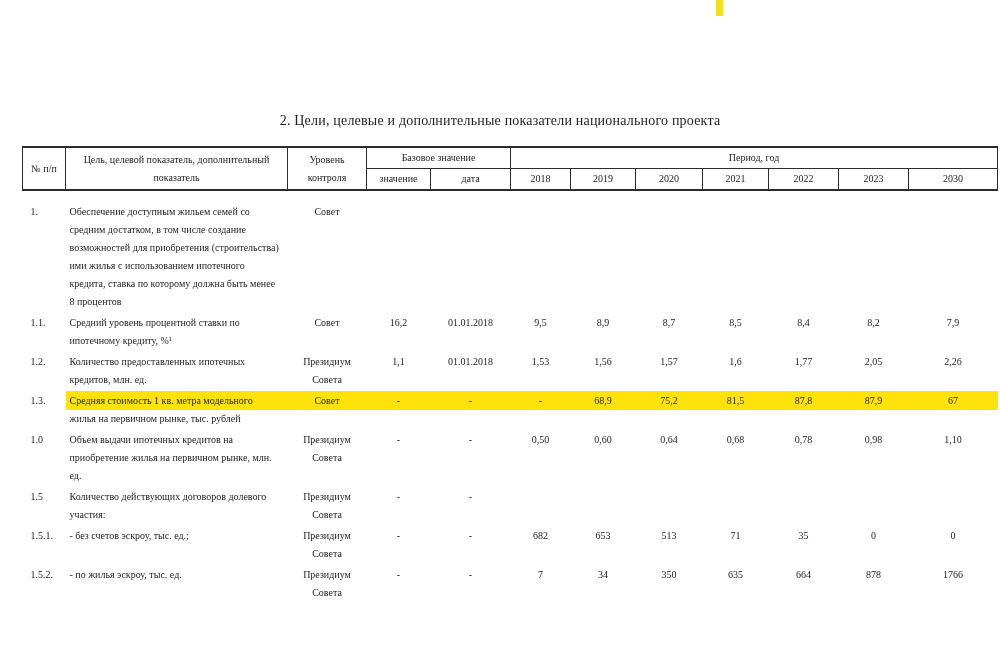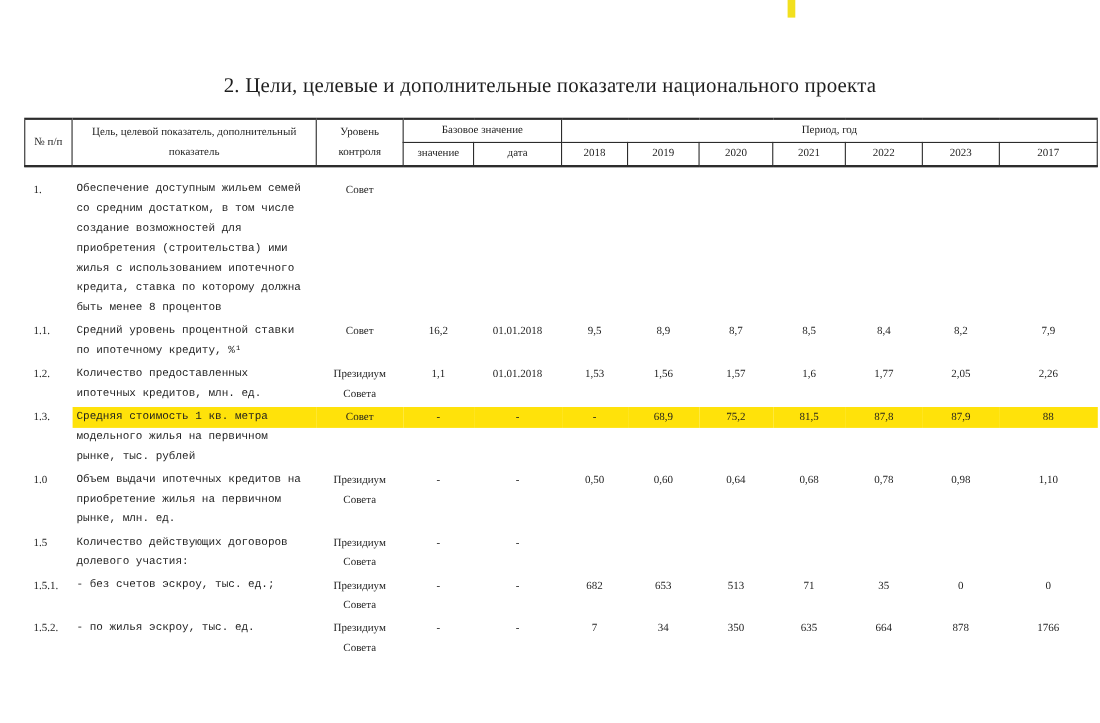--- a/index.html
+++ b/index.html
@@ -17,23 +17,23 @@
   }
   .top-mark {
     position: absolute;
     left: 716px;
     top: 0;
     width: 7px;
     height: 16px;
     background: #f2e01e;
   }
   .doc-title {
-    margin-top: 68px;
+    margin-top: 113px;
     text-align: center;
-    font-size: 19px;
+    font-size: 14px;
     letter-spacing: 0.2px;
   }
   table.indicators {
     border-collapse: collapse;
     table-layout: fixed;
     width: 975px;
     margin: 17px 0 0 22px;
     font-size: 10px;
   }
   col.c-num    { width: 43px; }
@@ -61,21 +61,21 @@
   thead th.b-bot { border-bottom-width: 2.5px; }
 
   tbody td {
     border: none;
     vertical-align: top;
     padding: 3px 2px 0 2px;
     line-height: 18px;
   }
   tbody tr.first-body-row td { padding-top: 12px; }
   td.num  { text-align: left; padding-left: 8px; white-space: nowrap; }
-  td.goal { text-align: left; padding-left: 4px; padding-right: 6px; font-family: Liberation Mono, monospace; }
+  td.goal { text-align: left; padding-left: 4px; padding-right: 6px; }
   td.ctr  { text-align: center; }
 
   tr.hl td.hl-band {
     background-image: linear-gradient(#ffe20a, #ffe20a);
     background-repeat: no-repeat;
     background-size: 100% 19px;
     background-position: 0 2px;
   }
 </style>
 </head>
@@ -110,21 +110,21 @@
     </tr>
     <tr>
       <th class="b-bot">значение</th>
       <th class="b-bot">дата</th>
       <th class="b-bot">2018</th>
       <th class="b-bot">2019</th>
       <th class="b-bot">2020</th>
       <th class="b-bot">2021</th>
       <th class="b-bot">2022</th>
       <th class="b-bot">2023</th>
-      <th class="b-bot">2017</th>
+      <th class="b-bot">2030</th>
     </tr>
   </thead>
   <tbody>
     <tr class="first-body-row">
       <td class="num">1.</td>
       <td class="goal">Обеспечение доступным жильем семей со средним достатком, в том числе создание возможностей для приобретения (строительства) ими жилья с использованием ипотечного кредита, ставка по которому должна быть менее 8 процентов</td>
       <td class="ctr">Совет</td>
       <td class="ctr"></td>
       <td class="ctr"></td>
       <td class="ctr"></td>
@@ -168,21 +168,21 @@
       <td class="goal hl-band">Средняя стоимость 1 кв. метра модельного жилья на первичном рынке, тыс. рублей</td>
       <td class="ctr hl-band">Совет</td>
       <td class="ctr hl-band">-</td>
       <td class="ctr hl-band">-</td>
       <td class="ctr hl-band">-</td>
       <td class="ctr hl-band">68,9</td>
       <td class="ctr hl-band">75,2</td>
       <td class="ctr hl-band">81,5</td>
       <td class="ctr hl-band">87,8</td>
       <td class="ctr hl-band">87,9</td>
-      <td class="ctr hl-band">88</td>
+      <td class="ctr hl-band">67</td>
     </tr>
     <tr>
       <td class="num">1.0</td>
       <td class="goal">Объем выдачи ипотечных кредитов на приобретение жилья на первичном рынке, млн. ед.</td>
       <td class="ctr">Президиум Совета</td>
       <td class="ctr">-</td>
       <td class="ctr">-</td>
       <td class="ctr">0,50</td>
       <td class="ctr">0,60</td>
       <td class="ctr">0,64</td>

